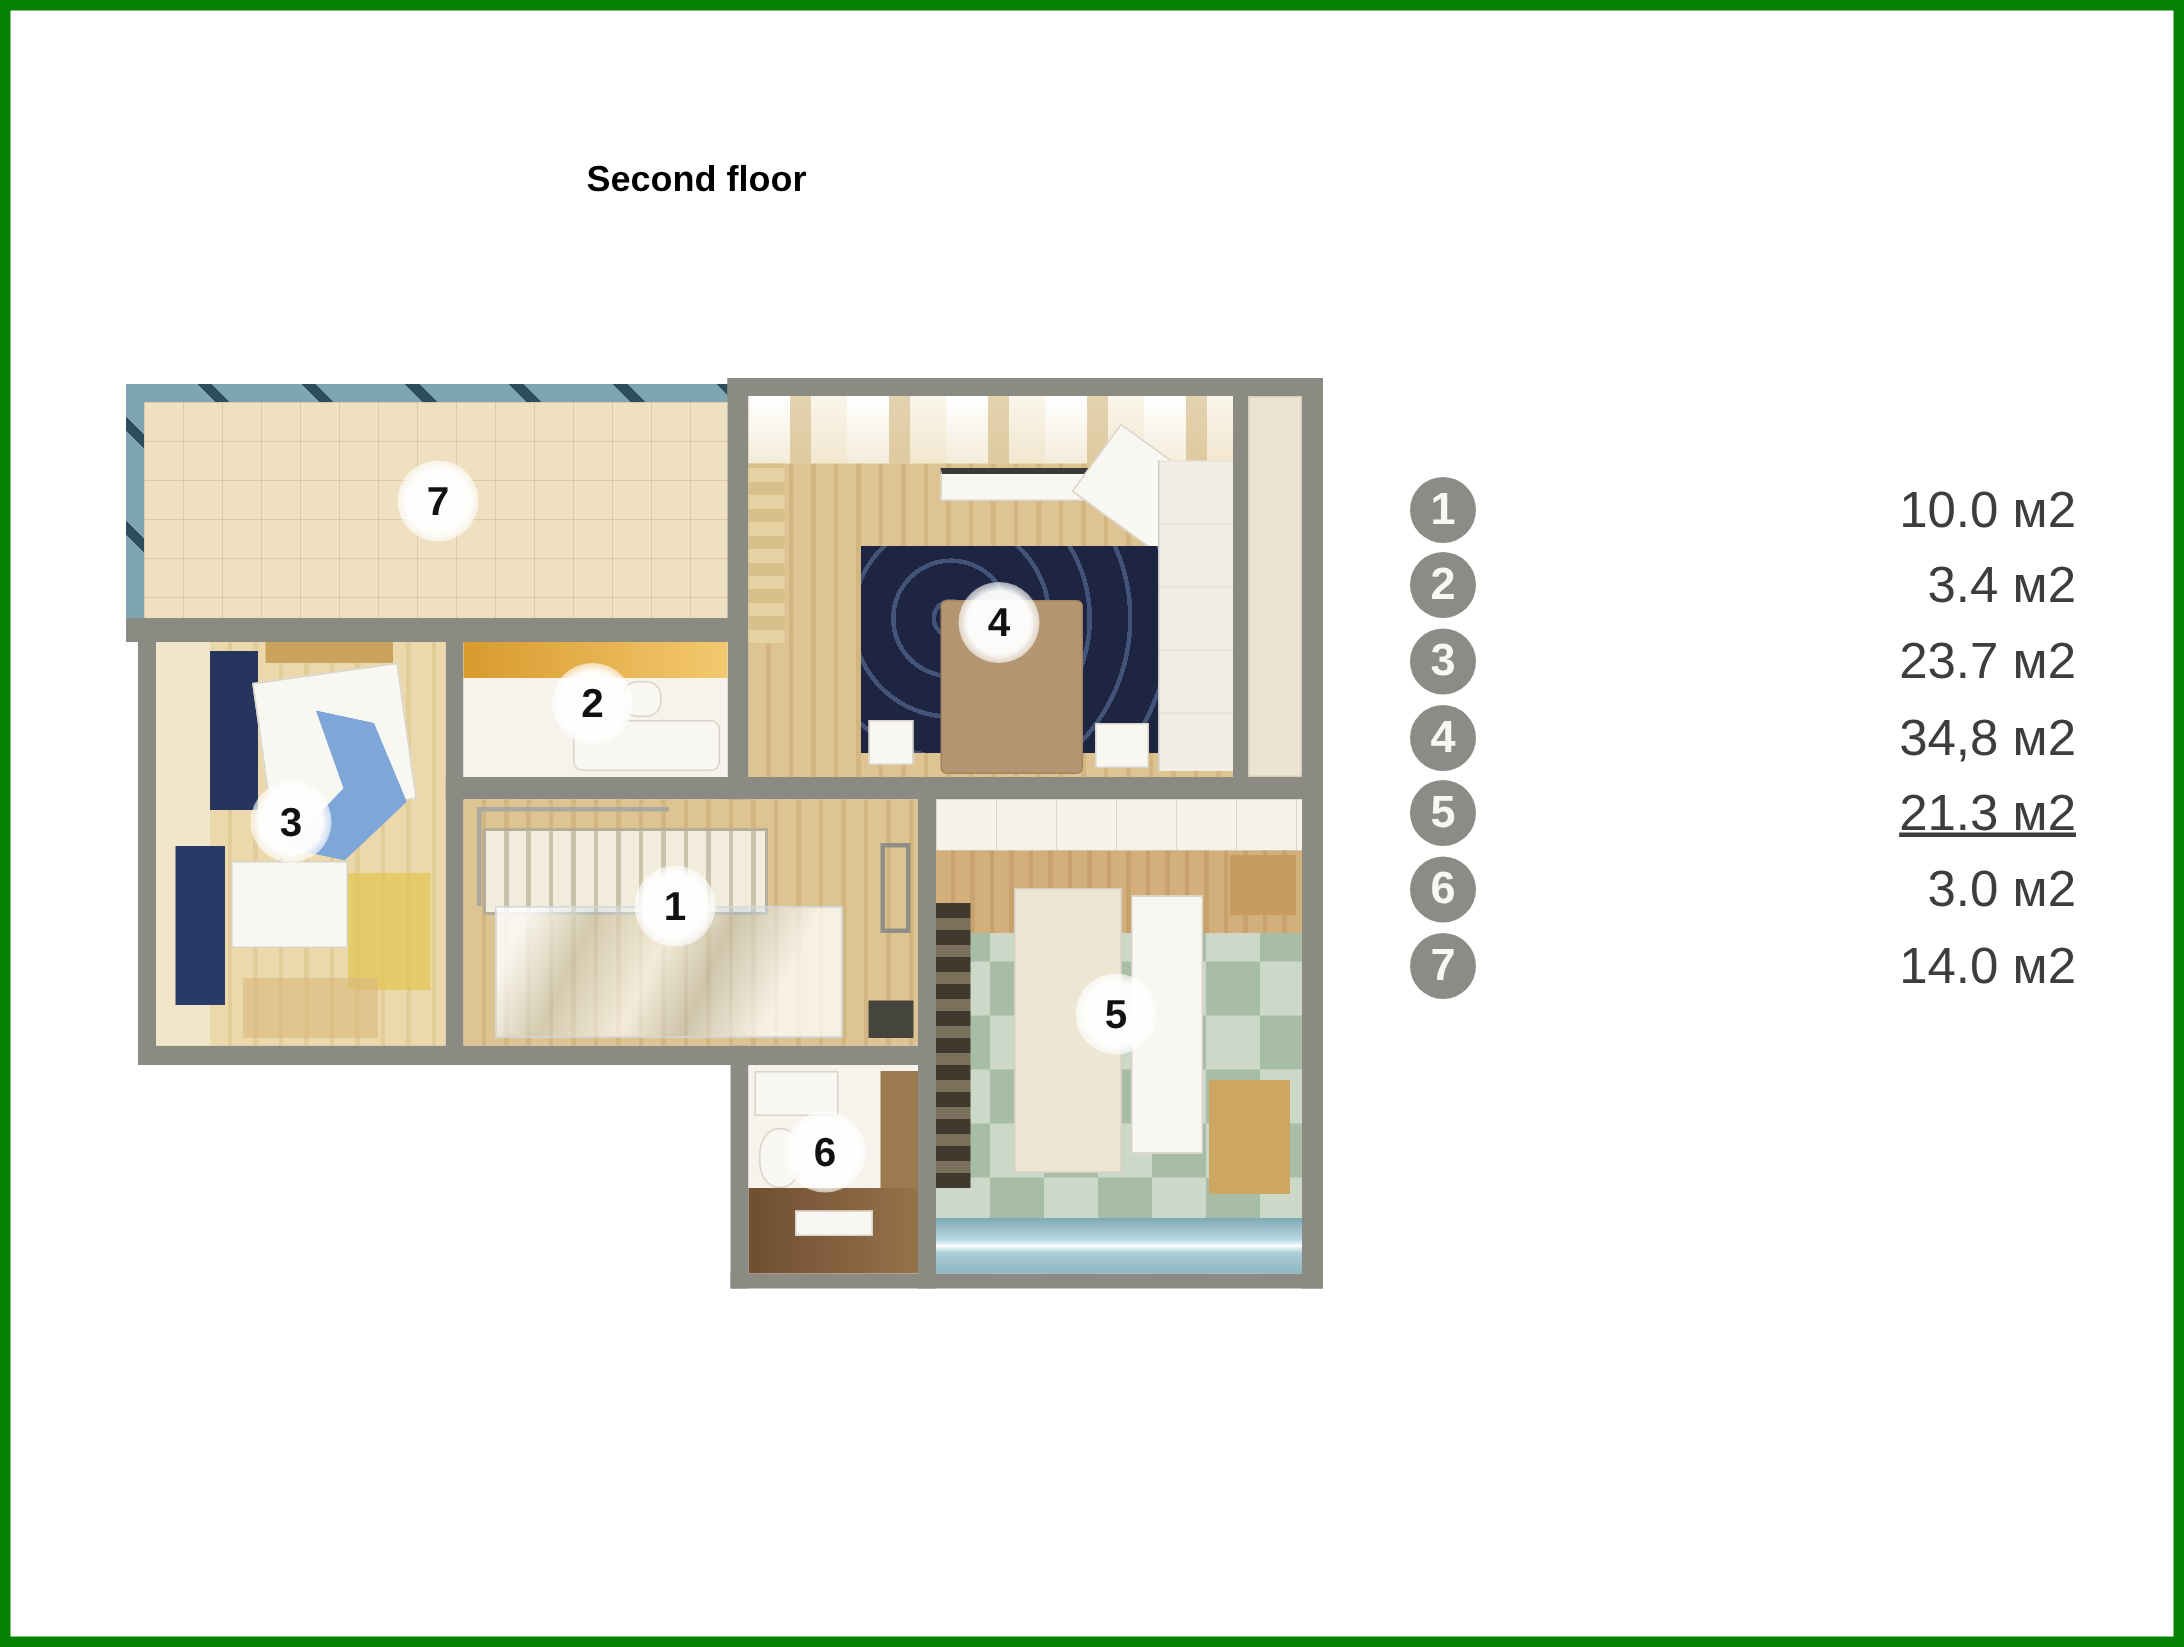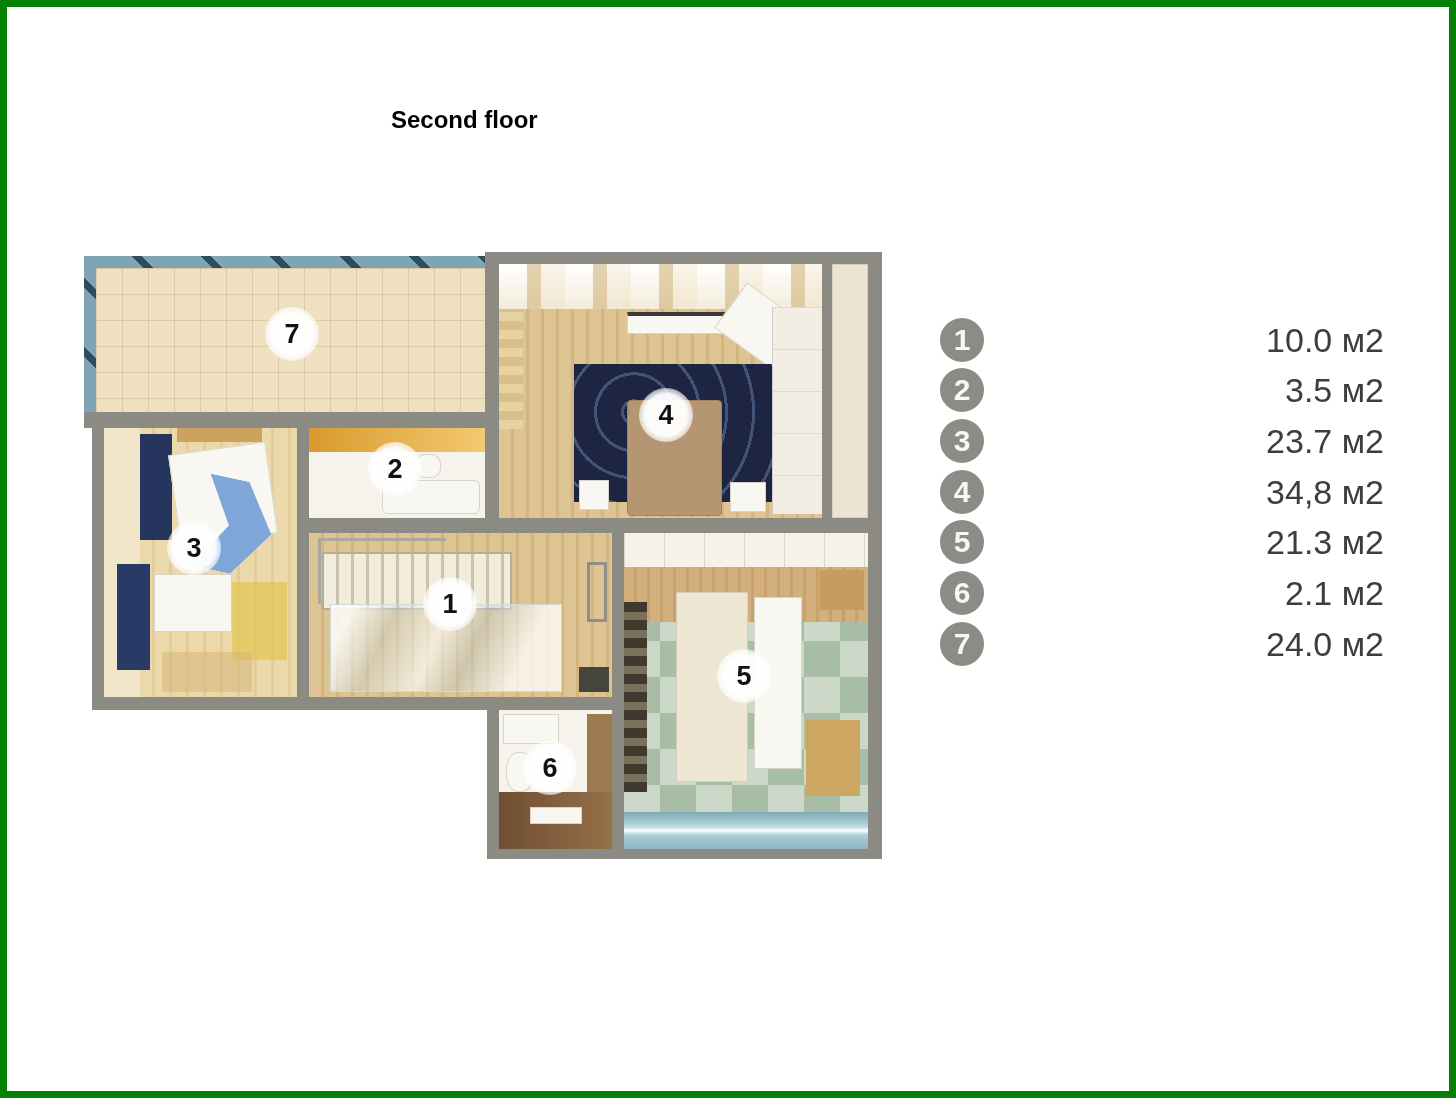--- a/index.html
+++ b/index.html
@@ -147,25 +147,25 @@
       </div>
     <div class="badge" style="left:441px;top:489px;">
         <span>6</span>
       </div>
   </div>
 
   <div>
     <div class="legend-circle" style="top:311px;">1</div>
     <div class="legend-area" style="top:311px;">10.0 м2</div>
     <div class="legend-circle" style="top:361px;">2</div>
-    <div class="legend-area" style="top:361px;">3.5 м2</div>
+    <div class="legend-area" style="top:361px;">3.4 м2</div>
     <div class="legend-circle" style="top:412px;">3</div>
     <div class="legend-area" style="top:412px;">23.7 м2</div>
     <div class="legend-circle" style="top:463px;">4</div>
     <div class="legend-area" style="top:463px;">34,8 м2</div>
     <div class="legend-circle" style="top:513px;">5</div>
-    <div class="legend-area" style="top:513px;">21.3 м2</div>
+    <div class="legend-area" style="top:513px;text-decoration:underline;">21.3 м2</div>
     <div class="legend-circle" style="top:564px;">6</div>
-    <div class="legend-area" style="top:564px;">2.1 м2</div>
+    <div class="legend-area" style="top:564px;">3.0 м2</div>
     <div class="legend-circle" style="top:615px;">7</div>
-    <div class="legend-area" style="top:615px;">24.0 м2</div>
+    <div class="legend-area" style="top:615px;">14.0 м2</div>
   </div>
 </div>
 
 </body></html>

